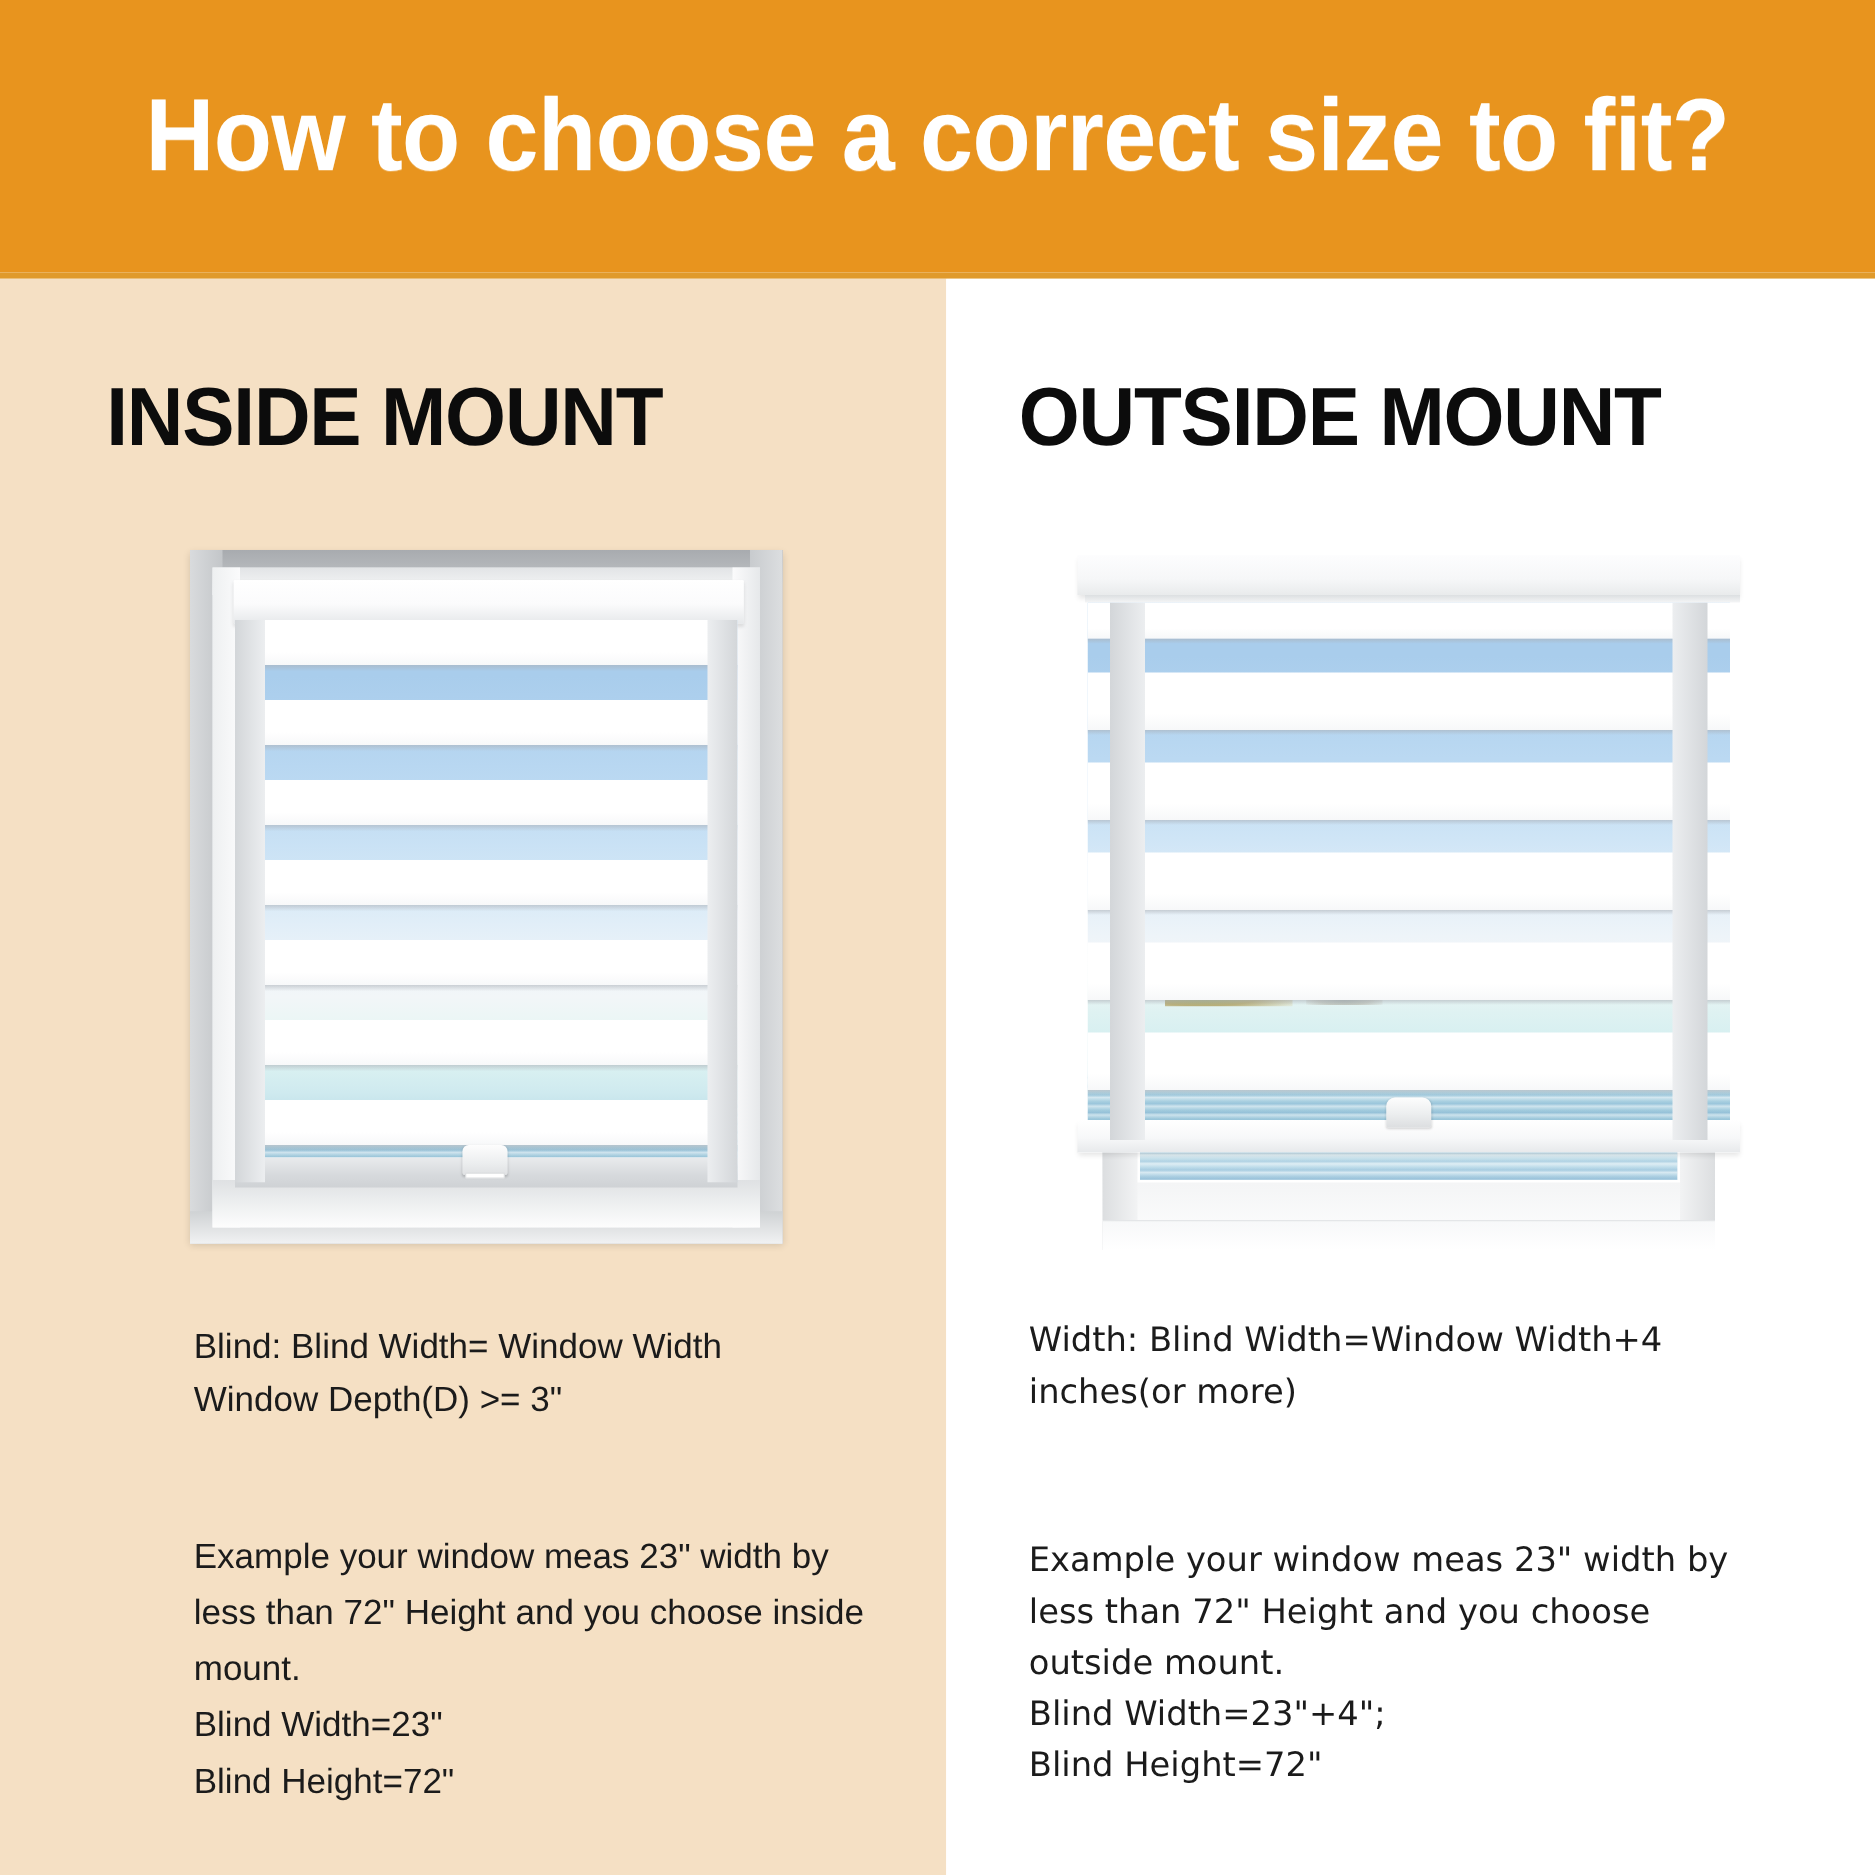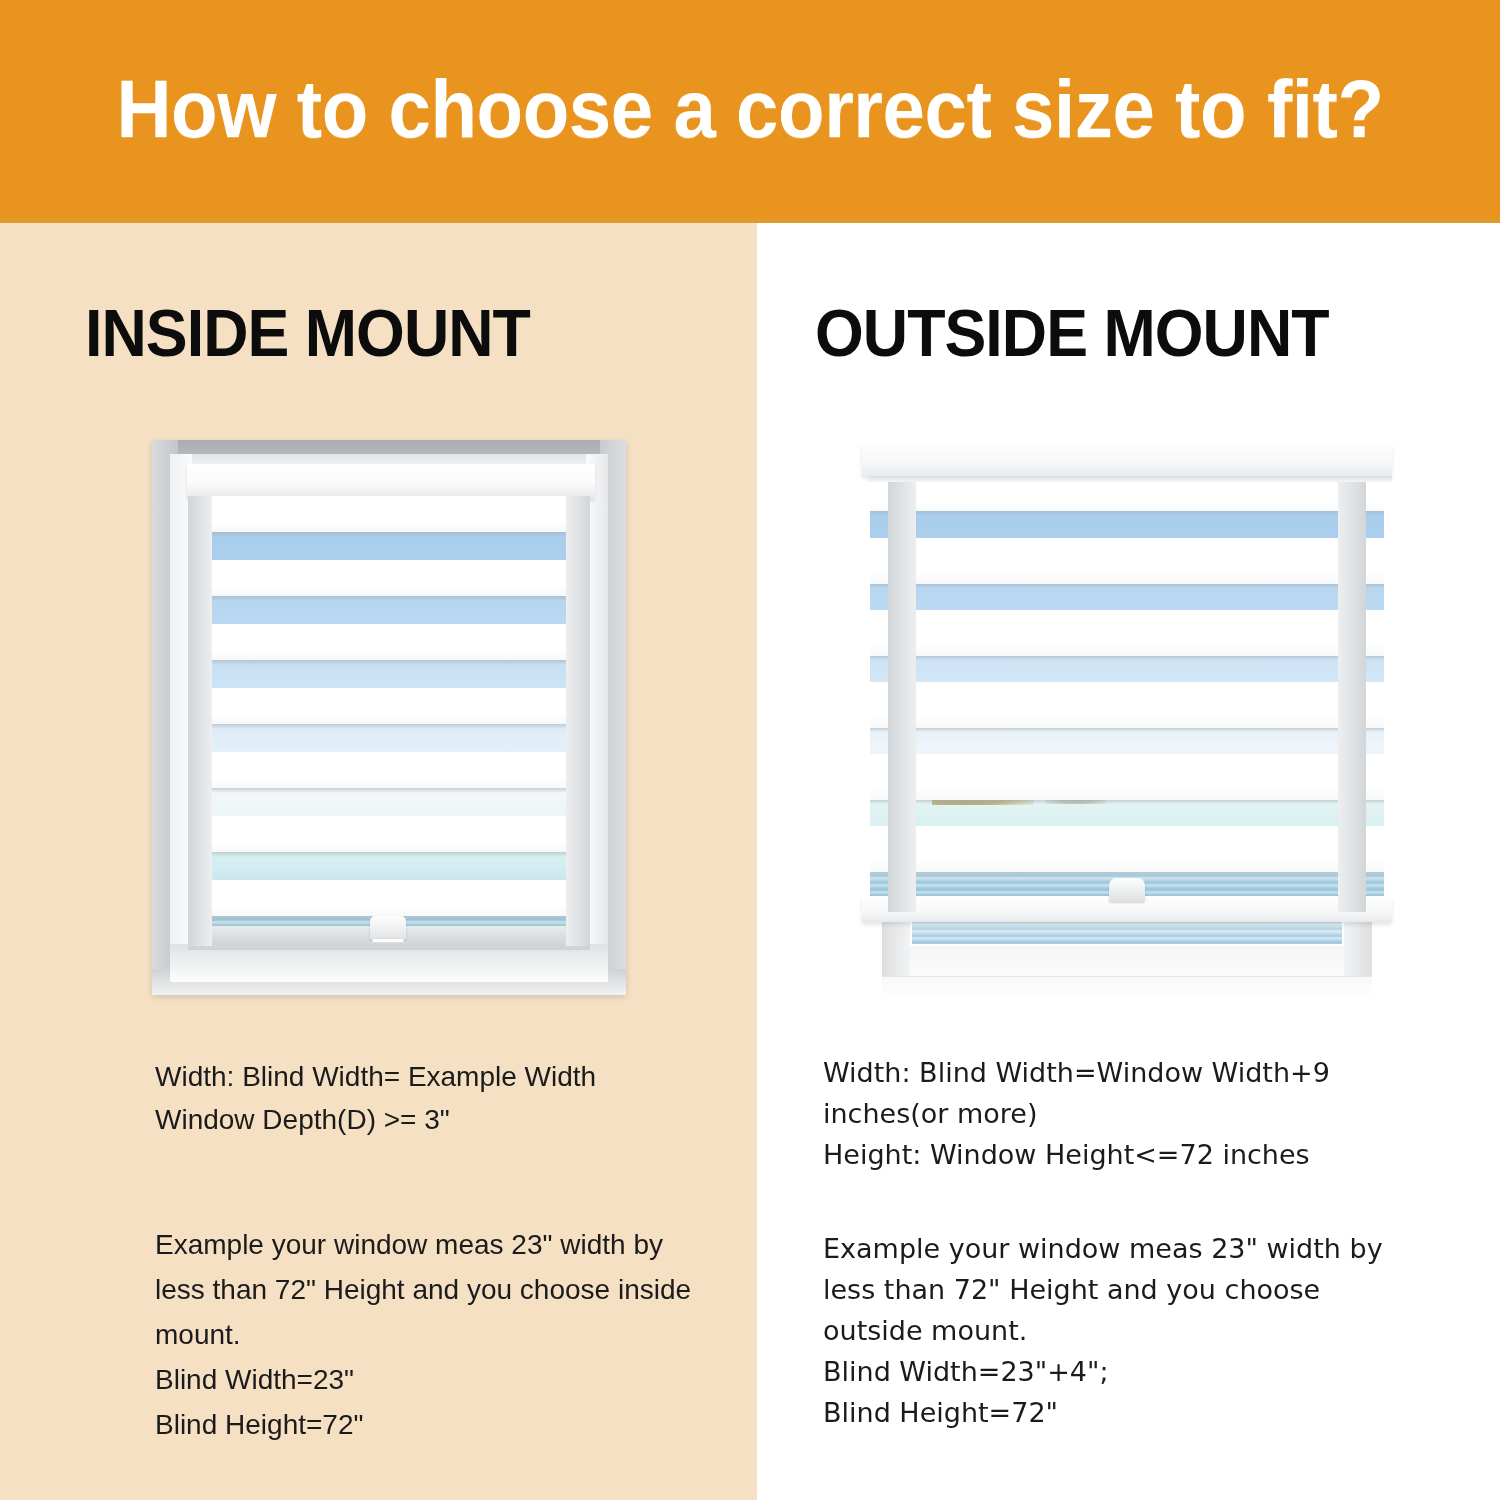--- a/index.html
+++ b/index.html
@@ -378,21 +378,21 @@
       <div class="band-edge" style="top:420px; height:5px;"></div>
       <div class="band-opaque" style="top:430px; height:20px;"></div>
     </div>
 
     <div id="im-bottomrail"></div>
     <div id="im-tab"></div>
     <div id="im-tab-line"></div>
   </div>
 
   <div class="spec-block" id="spec-left">
-    <span class="spec-line">Width: Blind Width= Example Width</span>
+    <span class="spec-line">Blind: Blind Width= Window Width</span>
     <span class="spec-line">Window Depth(D) &gt;= 3"</span>
   </div>
 
   <div class="spec-block" id="example-left">
     <span class="spec-line">Example your window meas 23" width by less than 72" Height and you choose inside mount.</span>
     <span class="spec-line">Blind Width=23"</span>
     <span class="spec-line">Blind Height=72"</span>
   </div>
 
   <div id="panel-right"></div>
@@ -436,22 +436,21 @@
       <div class="band-opaque" style="top:344px; height:46px;"></div>
       <div class="band-edge" style="top:390px; height:4px;"></div>
       <div class="band-opaque" style="top:414px; height:16px;"></div>
     </div>
 
     <div id="om-bottomrail"></div>
     <div id="om-tab"></div>
   </div>
 
   <div class="spec-block" id="spec-right">
-    <span class="spec-line">Width: Blind Width=Window Width+9 inches(or more)</span>
-    <span class="spec-line">Height: Window Height&lt;=72 inches</span>
+    <span class="spec-line">Width: Blind Width=Window Width+4 inches(or more)</span>
   </div>
 
   <div class="spec-block" id="example-right">
     <span class="spec-line">Example your window meas 23" width by less than 72" Height and you choose outside mount.</span>
     <span class="spec-line">Blind Width=23"+4";</span>
     <span class="spec-line">Blind Height=72"</span>
   </div>
 
 </div>
 

